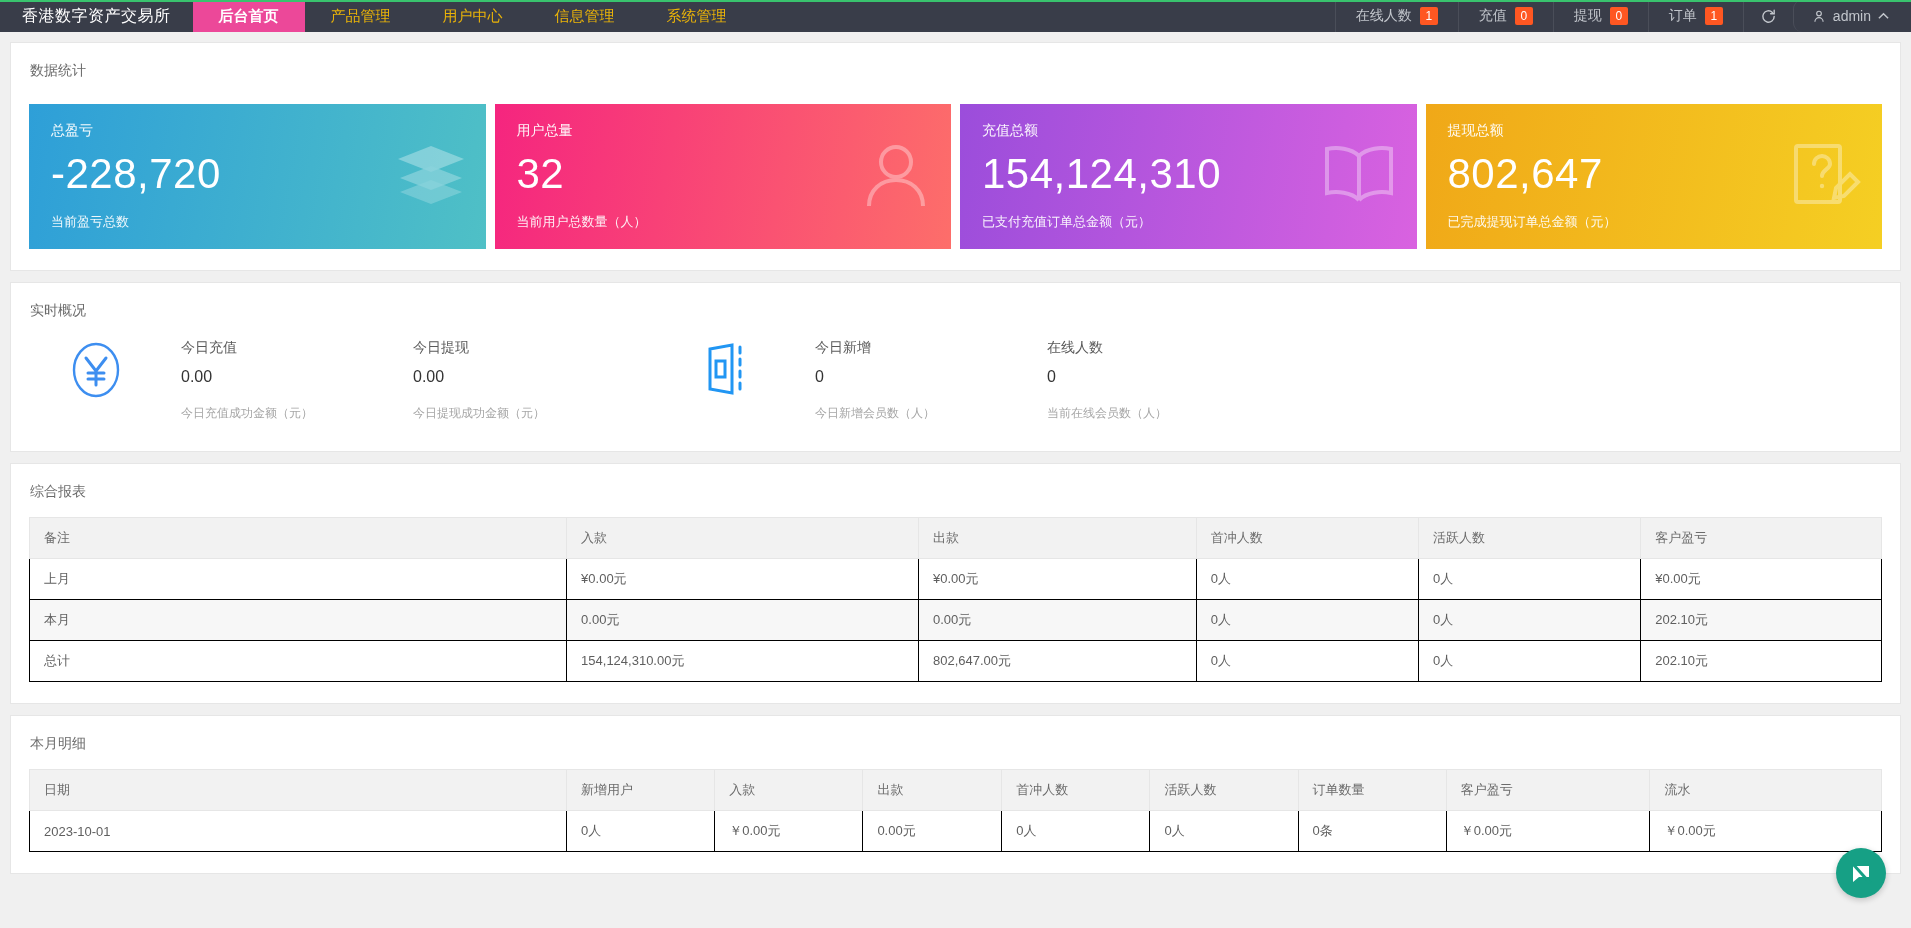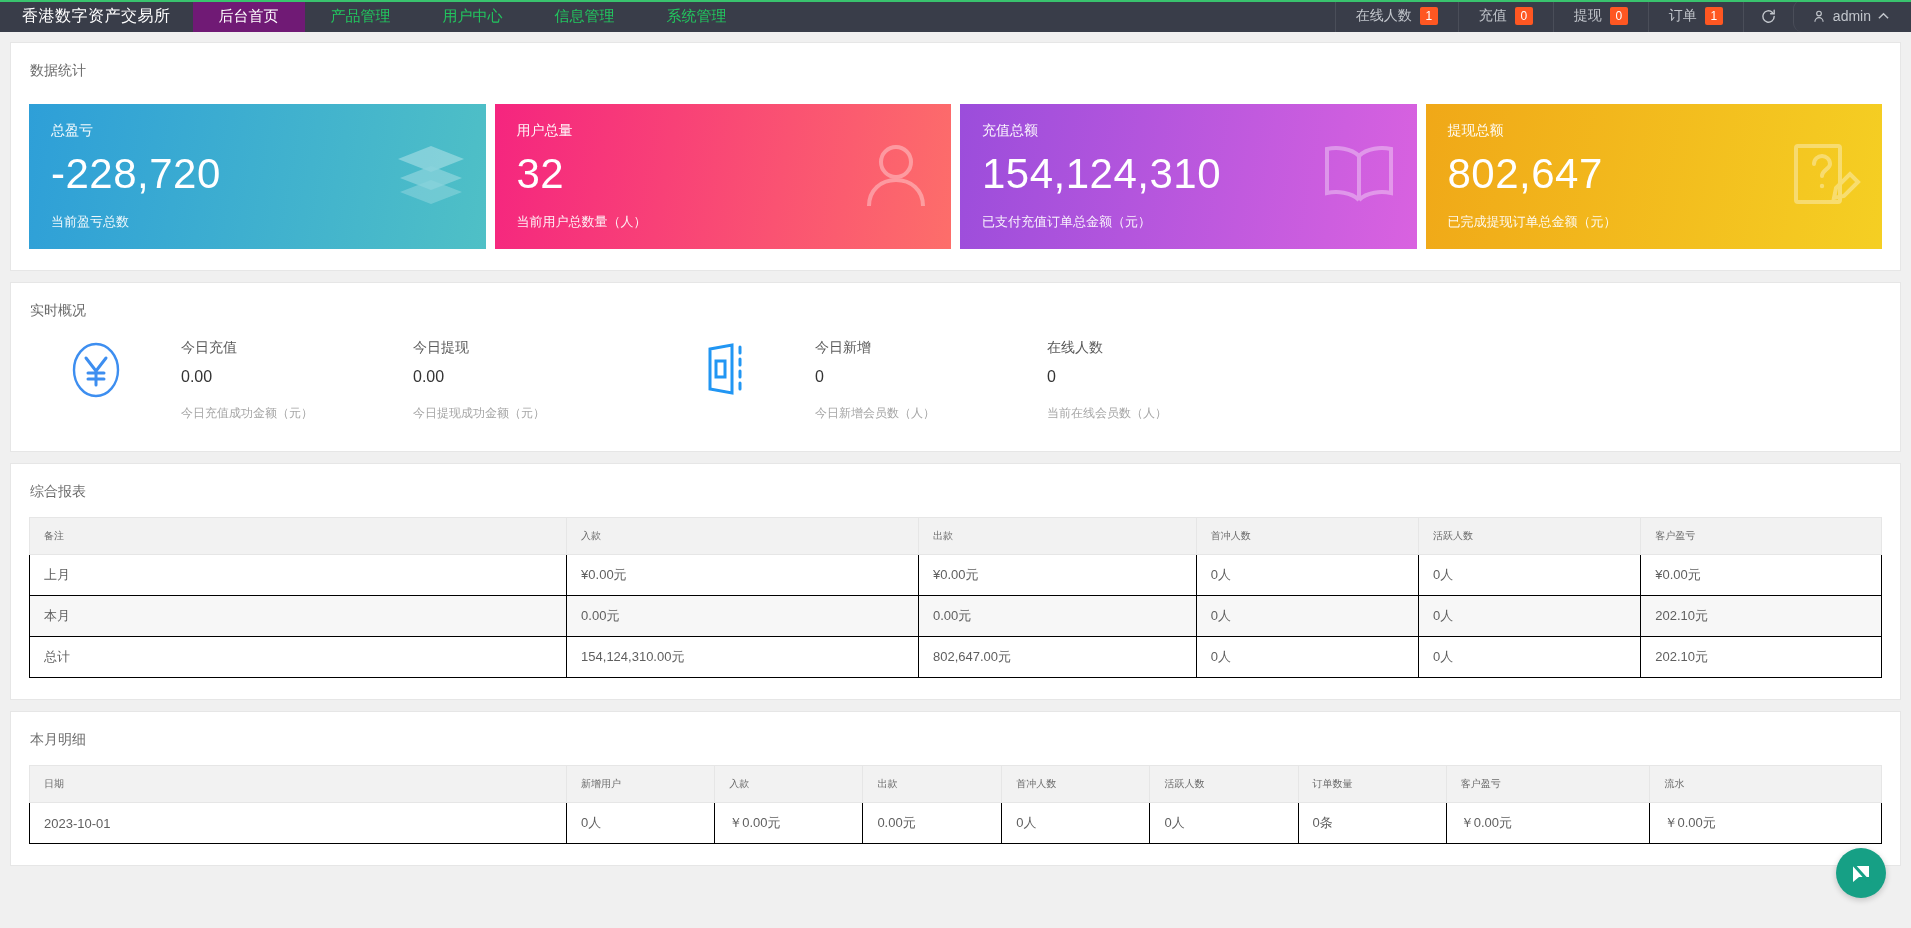--- a/index.html
+++ b/index.html
@@ -39,27 +39,28 @@
     letter-spacing: .5px;
   }
   .nav {
     display: flex;
     align-items: stretch;
   }
   .nav-item {
     display: flex;
     align-items: center;
     padding: 0 26px;
-    color: #22c55e;
+    color: #eab308;
     cursor: pointer;
     font-size: 15px;
   }
   .nav-item.active {
-    background: #701a75;
+    background: #ec4899;
     color: #fff;
+    font-weight: bold;
   }
   .spacer { flex: 1; }
   .right-nav { display: flex; align-items: stretch; }
   .rn-item {
     display: flex;
     align-items: center;
     gap: 8px;
     padding: 0 20px;
     border-left: 1px solid #4a4e59;
     color: #c2c6cc;
@@ -158,21 +159,21 @@
   .rt-val  { font-size: 16px; color: #333; margin-top: 11px; }
   .rt-desc { font-size: 12px; color: #a6a6a6; margin-top: 19px; }
 
   
   .tbl-wrap { padding: 0 18px 20px 18px; }
   table { width: 100%; border-collapse: collapse; }
   thead th {
     background: #f2f2f2;
     border: 1px solid #e6e6e6;
     font-weight: normal;
-    font-size: 10px;
+    font-size: 13px;
     color: #6b6b6b;
     text-align: left;
     padding: 11px 14px;
   }
   tbody td {
     border: 1px solid #000000;
     font-size: 13px;
     color: #5f5f5f;
     padding: 11px 14px;
     background: #fff;

